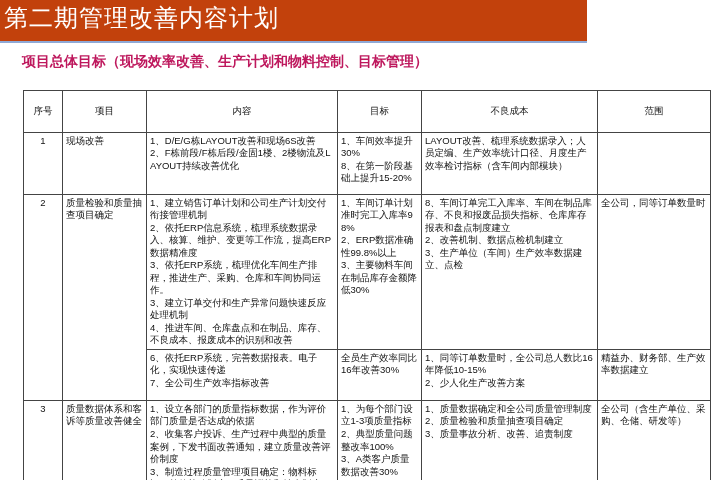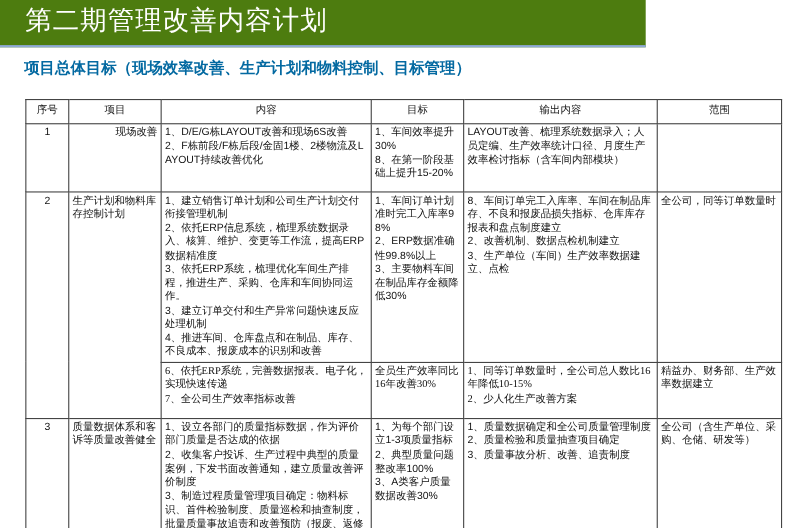--- a/index.html
+++ b/index.html
@@ -1,51 +1,51 @@
 <!DOCTYPE html>
 <html><head>
 <meta charset="utf-8">
 <style>
   * { margin: 0; padding: 0; box-sizing: border-box; }
   html, body { width: 720px; height: 480px; background: #ffffff; overflow: hidden; }
   body { font-family: "Liberation Sans", "DejaVu Sans", sans-serif; position: relative; }
 
   .banner {
     position: absolute; left: 0; top: 0; width: 587px; height: 43px;
-    background: #4d7c0f; border-bottom: 2px solid #8FA9D6; padding-left: 19px;
+    background: #c2410c; border-bottom: 2px solid #8FA9D6;
   }
   .banner .title {
     color: #ffffff; font-size: 24px; font-weight: normal;
     padding: 2px 0 0 4px; letter-spacing: 1px; white-space: nowrap;
   }
 
   .subtitle {
     position: absolute; left: 22px; top: 53px;
-    color: #0369a1; font-size: 14px; font-weight: bold; white-space: nowrap;
+    color: #be185d; font-size: 14px; font-weight: bold; white-space: nowrap;
   }
 
   table.main {
     position: absolute; left: 23px; top: 90px; width: 687px;
     border-collapse: collapse; table-layout: fixed;
     font-size: 9.5px; color: #111111; line-height: 1.32;
   }
   table.main td, table.main th {
     border: 1px solid #444444; vertical-align: top;
     padding: 2px 3px; word-break: break-all; white-space: pre-line;
   }
   table.main th {
     font-weight: normal; text-align: center; vertical-align: middle;
-    padding: 4px 2px; white-space: nowrap;
+    padding: 14px 2px; white-space: nowrap;
   }
   td.c-no { text-align: center; }
-  td.c-center { text-align: right; margin-left: 12px; }
+  td.c-center { text-align: left; margin-left: 12px; }
   tr.r-head { height: 15px; }
   tr.r-1 { height: 62px; }
   tr.r-2a { height: 152px; }
-  tr.r-2b { height: 51px; font-family: Liberation Serif, serif; }
+  tr.r-2b { height: 51px; }
   tr.r-3 { height: 95px; }
 </style>
 </head>
 <body>
 
 <div class="banner">
   <div class="title">第二期管理改善内容计划</div>
 </div>
 
 <div class="subtitle">项目总体目标（现场效率改善、生产计划和物料控制、目标管理）</div>
@@ -58,38 +58,38 @@
     <col style="width:84px">
       <col style="width:176px">
       <col style="width:113px">
   </colgroup>
   <thead>
     <tr class="r-head">
       <th>序号</th>
       <th>项目</th>
       <th>内容</th>
       <th>目标</th>
-      <th>输出内容</th>
+      <th>不良成本</th>
       <th>范围</th>
     </tr>
   </thead>
   <tbody>
     <tr class="r-1">
       <td class="c-no">1</td>
       <td class="c-center">现场改善</td>
       <td>1、D/E/G栋LAYOUT改善和现场6S改善
 2、F栋前段/F栋后段/金固1楼、2楼物流及LAYOUT持续改善优化</td>
       <td>1、车间效率提升30%
 8、在第一阶段基础上提升15-20%</td>
       <td>LAYOUT改善、梳理系统数据录入；人员定编、生产效率统计口径、月度生产效率检讨指标（含车间内部模块）</td>
       <td></td>
     </tr>
     <tr class="r-2a">
       <td class="c-no" rowspan="2">2</td>
-      <td rowspan="2">生产计划和物料库存控制计划</td>
+      <td rowspan="2">质量检验和质量抽查项目确定</td>
       <td>1、建立销售订单计划和公司生产计划交付衔接管理机制
 2、依托ERP信息系统，梳理系统数据录入、核算、维护、变更等工作流，提高ERP数据精准度
 3、依托ERP系统，梳理优化车间生产排程，推进生产、采购、仓库和车间协同运作。
 3、建立订单交付和生产异常问题快速反应处理机制
 4、推进车间、仓库盘点和在制品、库存、不良成本、报废成本的识别和改善</td>
       <td>1、车间订单计划准时完工入库率98%
 2、ERP数据准确性99.8%以上
 3、主要物料车间在制品库存金额降低30%</td>
       <td>8、车间订单完工入库率、车间在制品库存、不良和报废品损失指标、仓库库存报表和盘点制度建立
 2、改善机制、数据点检机制建立

